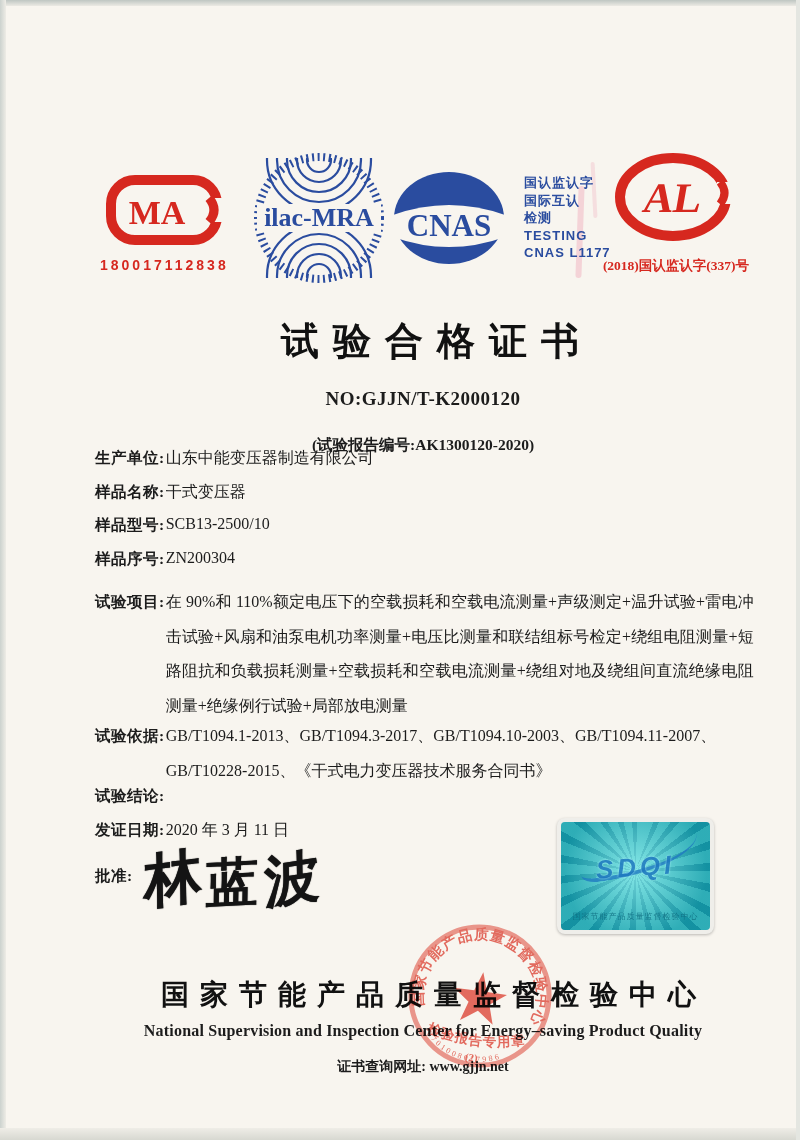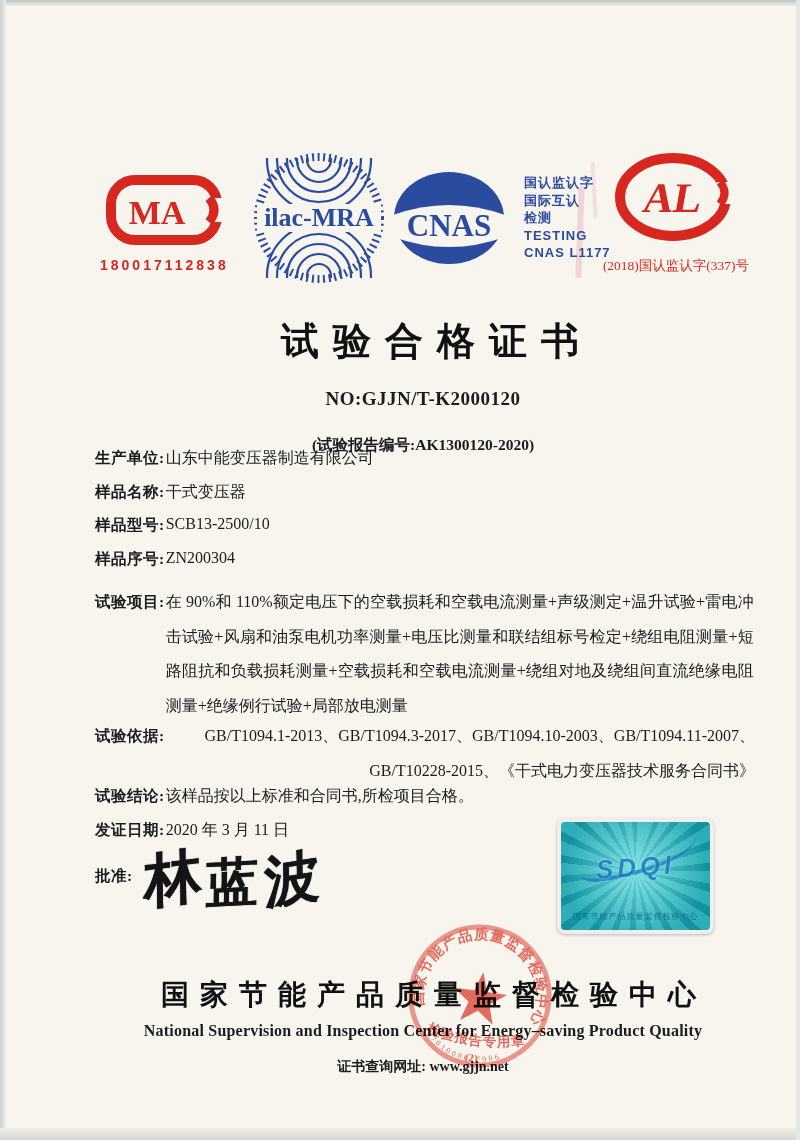--- a/index.html
+++ b/index.html
@@ -10,32 +10,32 @@
   .edge-top{left:0;top:0;width:800px;height:6px;background:linear-gradient(#bfc6c2,#eceae4);}
   .edge-left{left:0;top:0;width:6px;height:1140px;background:linear-gradient(90deg,#ccd2ce,#eeece6);}
   .edge-bottom{left:0;top:1128px;width:800px;height:12px;background:linear-gradient(#efede7,#d7d8d1);}
   .edge-right{left:796px;top:0;width:4px;height:1140px;background:#e4e6e1;}
 
   
   .cma-num{left:100px;top:257px;width:130px;color:#d6281f;font-weight:bold;
            font-size:14px;letter-spacing:3px;font-family:"Liberation Sans",sans-serif;}
   .cnas-side{left:524px;top:174px;width:90px;color:#2a4c9f;font-weight:bold;font-size:13px;
              line-height:17.5px;font-family:"Liberation Sans",sans-serif;letter-spacing:1px;}
-  .al-caption{left:596px;top:257px;width:160px;color:#d6281f;font-weight:normal;font-size:13.5px;text-align:center;}
+  .al-caption{left:596px;top:257px;width:160px;color:#d6281f;font-weight:bold;font-size:13.5px;text-align:center;}
 
   
   .center-line{left:46px;width:754px;text-align:center;}
   .title{top:316px;font-size:38px;font-weight:bold;letter-spacing:14px;padding-left:14px;color:#111;}
   .no-line{top:388px;font-size:19px;font-weight:bold;letter-spacing:.5px;}
   .report-line{top:410px;font-size:15.5px;font-weight:bold;margin-top:25px;}
 
   
   .field-row{left:95px;width:660px;display:flex;}
   .field-label{flex:0 0 69px;font-weight:bold;font-size:15.5px;letter-spacing:.5px;white-space:nowrap;}
-  .field-value{font-size:16px;padding-left:1px;text-align:right;}
+  .field-value{font-size:16px;padding-left:1px;}
   .para{width:588px;line-height:34.5px;text-align:justify;}
   .row1{top:448px}.row2{top:482px}.row3{top:515px}.row4{top:549px}
   .row5{top:585px}.row5 .field-label{line-height:34.5px;}
   .row6{top:718px}.row6 .field-label{line-height:35px;}
   .row6 .field-value{width:600px;line-height:35px;}
   .row7{top:786px}.row8{top:820px}.row9{top:866px}
 
   
   .signature{left:136px;top:832px;width:200px;height:95px;font-weight:bold;color:#141414;}
   .signature span{position:absolute;text-shadow:0 0 1px #141414;}
@@ -163,21 +163,20 @@
   <div class="abs field-row row5">
     <div class="field-label">试验项目:</div>
     <div class="field-value para">在 90%和 110%额定电压下的空载损耗和空载电流测量+声级测定+温升试验+雷电冲击试验+风扇和油泵电机功率测量+电压比测量和联结组标号检定+绕组电阻测量+短路阻抗和负载损耗测量+空载损耗和空载电流测量+绕组对地及绕组间直流绝缘电阻测量+绝缘例行试验+局部放电测量</div>
   </div>
   <div class="abs field-row row6">
     <div class="field-label">试验依据:</div>
     <div class="field-value">GB/T1094.1-2013、GB/T1094.3-2017、GB/T1094.10-2003、GB/T1094.11-2007、GB/T10228-2015、《干式电力变压器技术服务合同书》</div>
   </div>
   <div class="abs field-row row7">
     <div class="field-label">试验结论:</div>
-    <div class="field-value">该样品按以上标准和合同书,所检项目合格。</div>
   </div>
   <div class="abs field-row row8">
     <div class="field-label">发证日期:</div>
     <div class="field-value">2020 年 3 月 11 日</div>
   </div>
   <div class="abs field-row row9">
     <div class="field-label">批准:</div>
     <div class="field-value"></div>
   </div>
 

